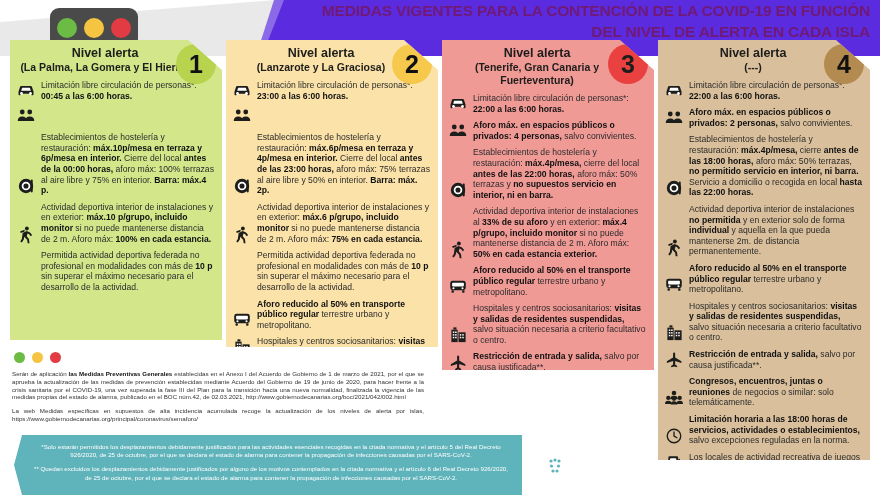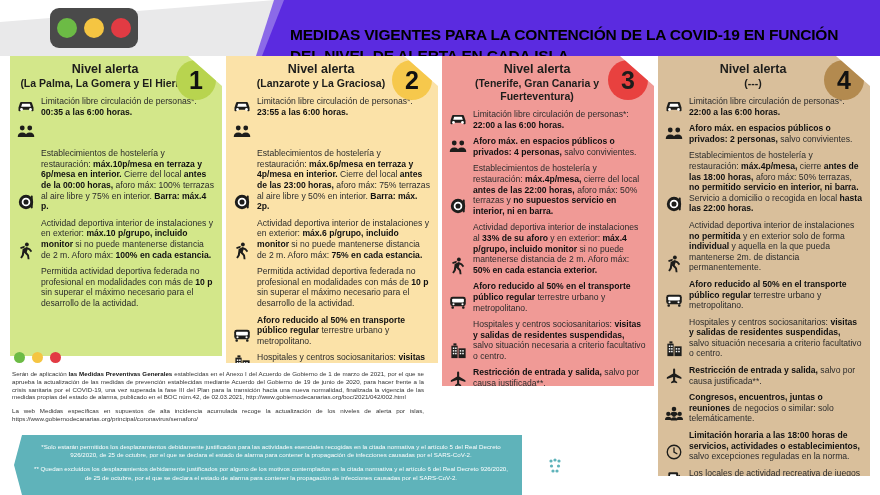--- a/index.html
+++ b/index.html
@@ -51,24 +51,24 @@
   }
   .header-purple-light {
     position:absolute;
     top:0; left:256px;
     width:34px; height:56px;
     background:#8b6ae8;
     clip-path: polygon(18px 0, 34px 0, 16px 56px, 0 56px);
   }
   .header-title {
     position: absolute;
-    top: 24px; left: 290px;
+    top: 0; left: 290px;
     width: 580px;
-    text-align: left;
-    color: #000000;
+    text-align: right;
+    color: #701a75;
     font-weight: bold;
     font-size: 15.5px;
     line-height: 21px;
     letter-spacing: -0.2px;
   }
   .header-title .l2 { display:block; }
 
   
   .trafficlight {
     position: absolute;
@@ -78,21 +78,21 @@
     border-radius: 9px;
     display: flex;
     align-items: center;
     justify-content: space-evenly;
   }
   .tl-dot { width: 20px; height: 20px; border-radius: 50%; }
 
   
   .col {
     position: absolute;
-    top: 56px;
+    top: 40px;
     padding: 0;
     overflow: hidden;
   }
   .col-body {
     position: relative;
     width: 100%;
     height: 100%;
   }
   .col-head {
     position: relative;
@@ -262,21 +262,21 @@
       <div class="items">
           <div class="item">
             <span class="ico">
               <svg width="18" height="14" viewBox="0 0 24 18">
                 <path fill="#1d1d1b" d="M2 11 l2-6 q.4-1.2 1.6-1.2h12.8Q19.6 3.8 20 5l2 6v4q0 1-1 1h-1q-1 0-1-1v-1H5v1q0 1-1 1H3q-1 0-1-1z"></path>
                 <circle cx="6" cy="13.5" r="1.8" fill="#fff"></circle>
                 <circle cx="18" cy="13.5" r="1.8" fill="#fff"></circle>
                 <path fill="#fff" d="M5.6 10 l1.3-4h10.2l1.3 4z"></path>
               </svg>
             </span>
-            <span class="txt">Limitación libre circulación de personas*:<br><b>00:35 a las 6:00 horas.</b></span>
+            <span class="txt">Limitación libre circulación de personas*:<br><b>00:45 a las 6:00 horas.</b></span>
           </div>
           <div class="item">
             <span class="ico">
               <svg width="18" height="14" viewBox="0 0 24 18">
                 <circle cx="7" cy="5" r="3.2" fill="#1d1d1b"></circle>
                 <circle cx="17" cy="5" r="3.2" fill="#1d1d1b"></circle>
                 <path fill="#1d1d1b" d="M1 17 q0-6 6-6 t6 6z"></path>
                 <path fill="#1d1d1b" d="M11 17 q0-6 6-6 t6 6z"></path>
               </svg>
             </span>
@@ -319,21 +319,21 @@
       <div class="items">
           <div class="item">
             <span class="ico">
               <svg width="18" height="14" viewBox="0 0 24 18">
                 <path fill="#1d1d1b" d="M2 11 l2-6 q.4-1.2 1.6-1.2h12.8Q19.6 3.8 20 5l2 6v4q0 1-1 1h-1q-1 0-1-1v-1H5v1q0 1-1 1H3q-1 0-1-1z"></path>
                 <circle cx="6" cy="13.5" r="1.8" fill="#fff"></circle>
                 <circle cx="18" cy="13.5" r="1.8" fill="#fff"></circle>
                 <path fill="#fff" d="M5.6 10 l1.3-4h10.2l1.3 4z"></path>
               </svg>
             </span>
-            <span class="txt">Limitación libre circulación de personas*:<br><b>23:55 a las 6:00 horas.</b></span>
+            <span class="txt">Limitación libre circulación de personas*:<br><b>23:00 a las 6:00 horas.</b></span>
           </div>
           <div class="item">
             <span class="ico">
               <svg width="18" height="14" viewBox="0 0 24 18">
                 <circle cx="7" cy="5" r="3.2" fill="#1d1d1b"></circle>
                 <circle cx="17" cy="5" r="3.2" fill="#1d1d1b"></circle>
                 <path fill="#1d1d1b" d="M1 17 q0-6 6-6 t6 6z"></path>
                 <path fill="#1d1d1b" d="M11 17 q0-6 6-6 t6 6z"></path>
               </svg>
             </span>

